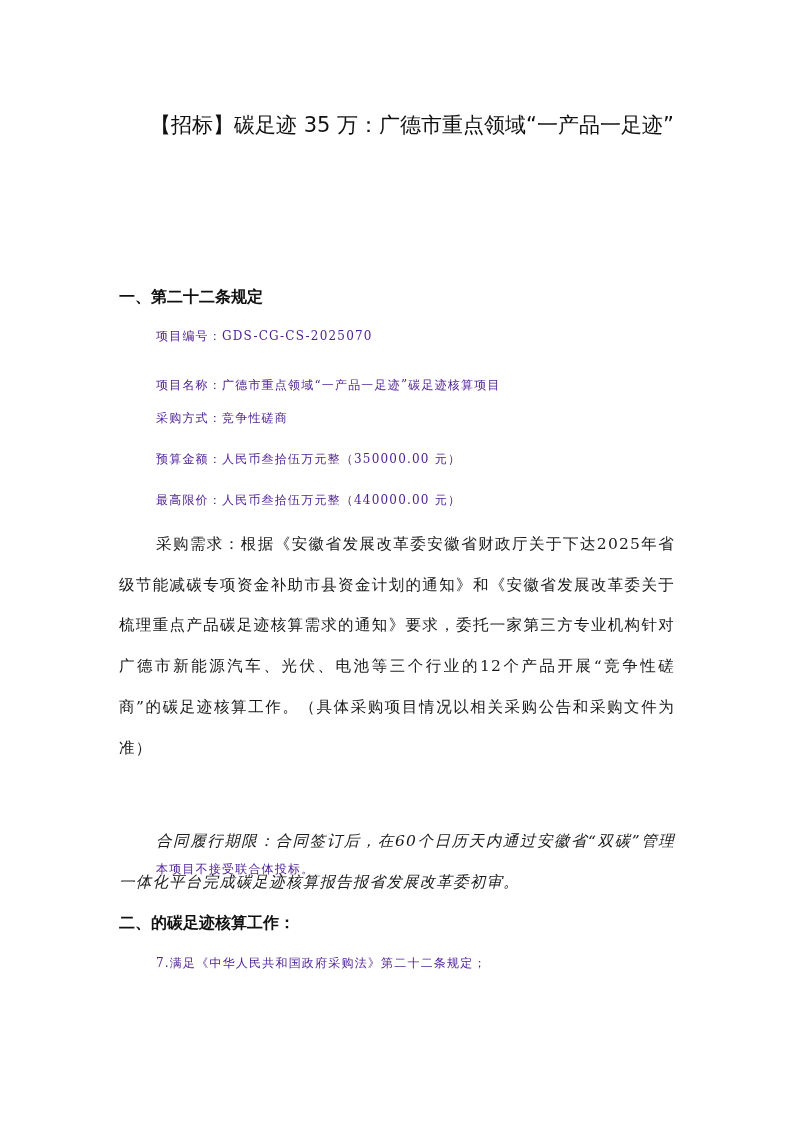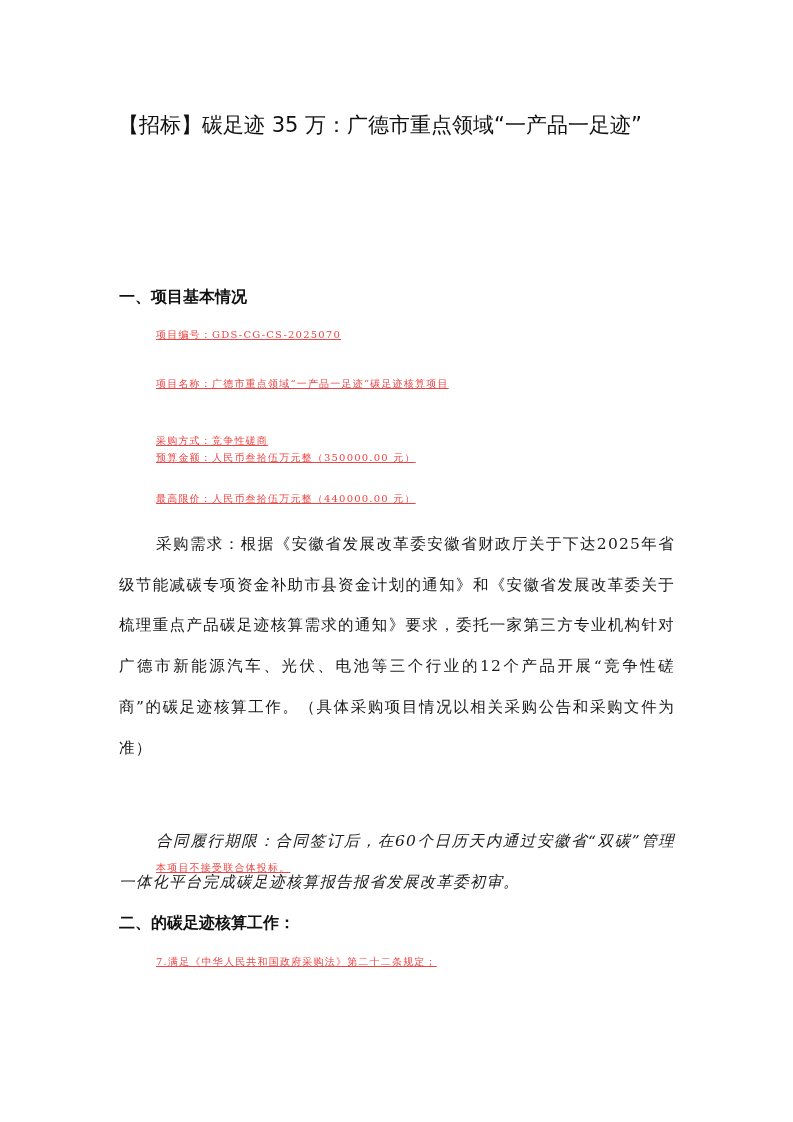--- a/index.html
+++ b/index.html
@@ -1,34 +1,34 @@
 <!DOCTYPE html>
 <html><head>
 <meta charset="utf-8">
 <style>
   html, body { margin: 0; padding: 0; background: #ffffff; }
   body { width: 793px; height: 1122px; position: relative; overflow: hidden; color: #111; }
   .title { position: absolute; left: 118px; top: 104px; width: 600px; font-family: "DejaVu Sans", "Liberation Sans", sans-serif; font-size: 21px; line-height: 43px; color: #111; }
-  .title div { white-space: nowrap; }
+  .title div { white-space: nowrap; margin-left: 32px; }
   .h { position: absolute; left: 119px; font-family: "DejaVu Sans", "Liberation Sans", sans-serif; font-weight: bold; font-size: 16px; color: #111; white-space: nowrap; }
   .p { position: absolute; left: 119px; width: 556px; font-family: "DejaVu Serif", "Liberation Serif", serif; font-size: 15.5px; line-height: 40.7px; color: #1a1a1a; text-indent: 37px; text-align: justify; letter-spacing: 1.2px; }
-  .line { position: absolute; left: 156px; font-family: "DejaVu Serif", "Liberation Serif", serif; font-size: 10px; color: #ef4444; white-space: nowrap; letter-spacing: 1.2px; text-decoration: underline; }
+  .line { position: absolute; left: 156px; font-family: "DejaVu Serif", "Liberation Serif", serif; font-size: 12px; color: #4c1d95; white-space: nowrap; letter-spacing: 1.2px; }
 </style>
 </head>
 <body>
 
 <div class="title">
   <div>【招标】碳足迹 35 万：广德市重点领域“一产品一足迹”</div>
 </div>
 
-<div class="h" style="top:287px;">一、项目基本情况</div>
+<div class="h" style="top:287px;">一、第二十二条规定</div>
 
 <div class="line" style="top:328px;">项目编号：GDS-CG-CS-2025070</div>
 <div class="line" style="top:377px;">项目名称：广德市重点领域“一产品一足迹”碳足迹核算项目</div>
-<div class="line" style="top:434px;text-align:right;">采购方式：竞争性磋商</div>
+<div class="line" style="top:410px;text-align:right;">采购方式：竞争性磋商</div>
 <div class="line" style="top:451px;">预算金额：人民币叁拾伍万元整（350000.00 元）</div>
 <div class="line" style="top:492px;">最高限价：人民币叁拾伍万元整（440000.00 元）</div>
 
 <div class="p" style="top:524px;">采购需求：根据《安徽省发展改革委安徽省财政厅关于下达2025年省级节能减碳专项资金补助市县资金计划的通知》和《安徽省发展改革委关于梳理重点产品碳足迹核算需求的通知》要求，委托一家第三方专业机构针对广德市新能源汽车、光伏、电池等三个行业的12个产品开展“竞争性磋商”的碳足迹核算工作。（具体采购项目情况以相关采购公告和采购文件为准）</div>
 
 <div class="p" style="top:821px;font-style:italic;">合同履行期限：合同签订后，在60个日历天内通过安徽省“双碳”管理一体化平台完成碳足迹核算报告报省发展改革委初审。</div>
 
 <div class="line" style="top:861px;">本项目不接受联合体投标。</div>
 
 <div class="h" style="top:913px;">二、的碳足迹核算工作：</div>

